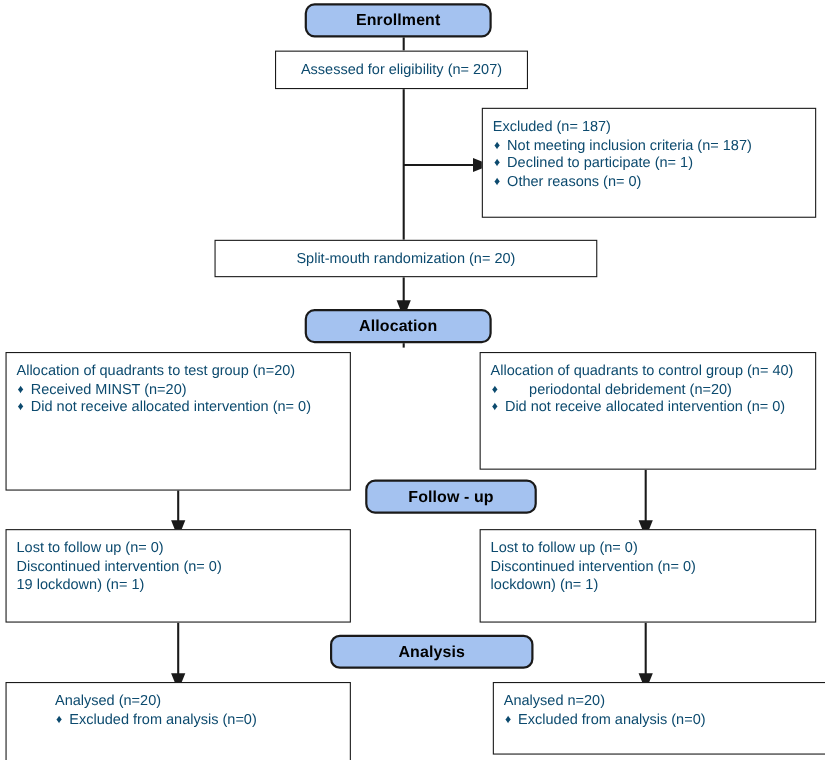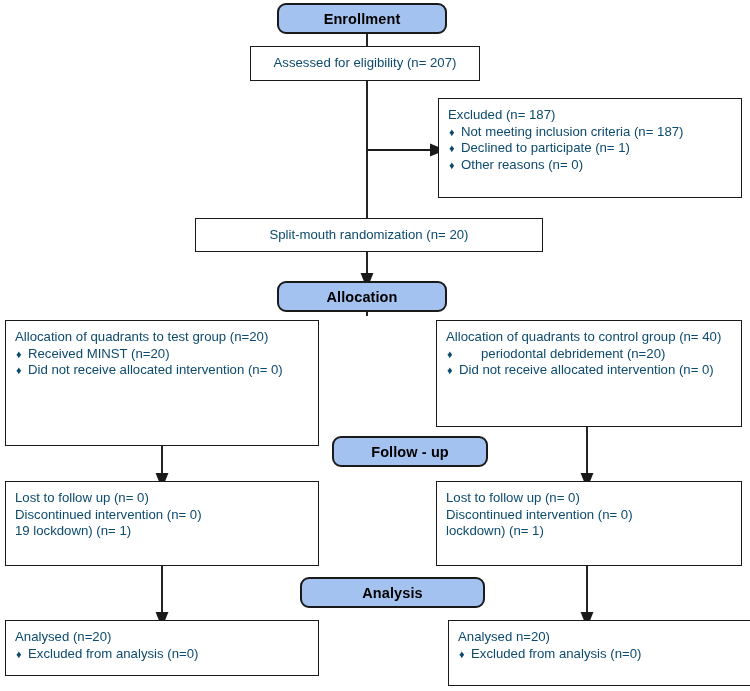--- a/index.html
+++ b/index.html
@@ -212,21 +212,21 @@
       <p>Lost to follow up (n= 0)</p>
       <p>Discontinued intervention (n= 0)</p>
       <p>lockdown) (n= 1)</p>
     </div>
   </div>
 
   <div class="stage-pill" style="left:300px; top:577px; width:185px; height:31px;">
     <span>Analysis</span>
   </div>
 
-  <div class="node-box" style="left:5px; top:620px; width:314px; height:56px;">
+  <div class="node-box" style="left:5px; top:620px; width:314px; height:72px;padding-left:35px;">
     <div class="pad">
       <p>Analysed (n=20)</p>
       <ul class="bullets">
         <li>
           <span class="diamond">♦</span>
           <span class="txt">Excluded from analysis (n=0)</span>
         </li>
       </ul>
     </div>
   </div>

